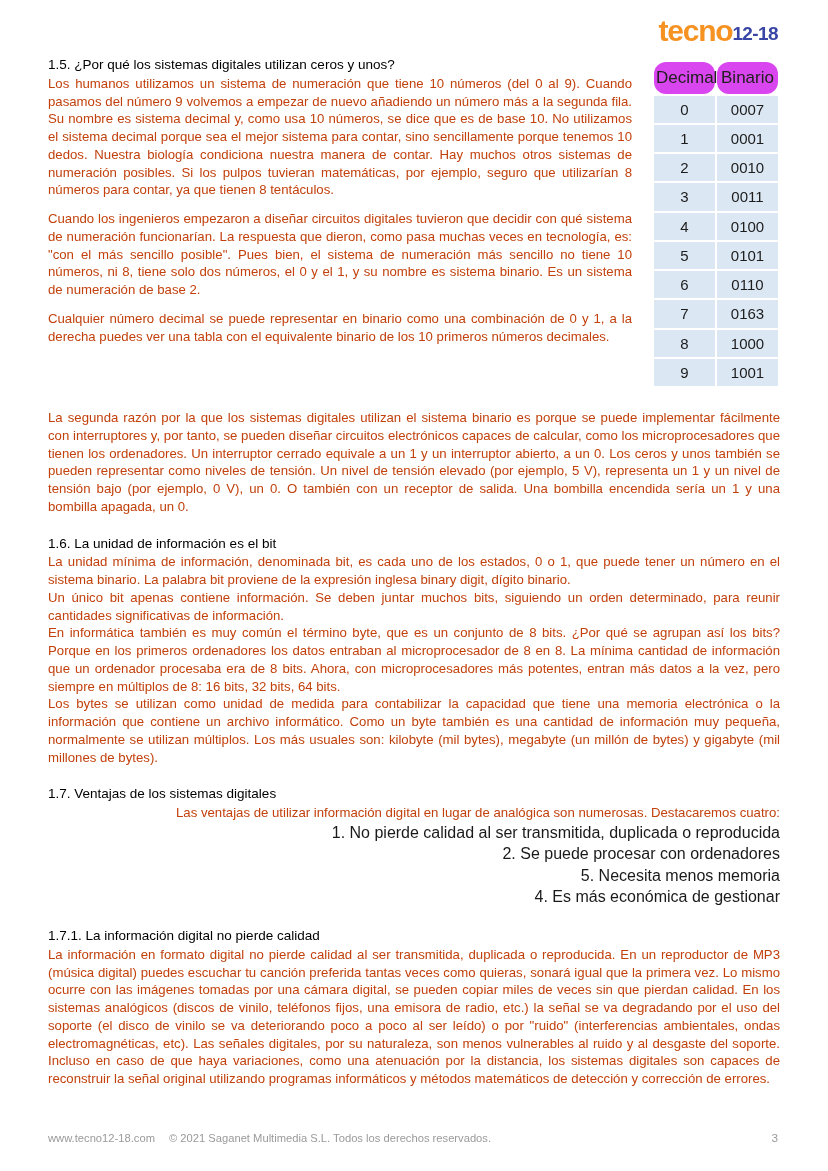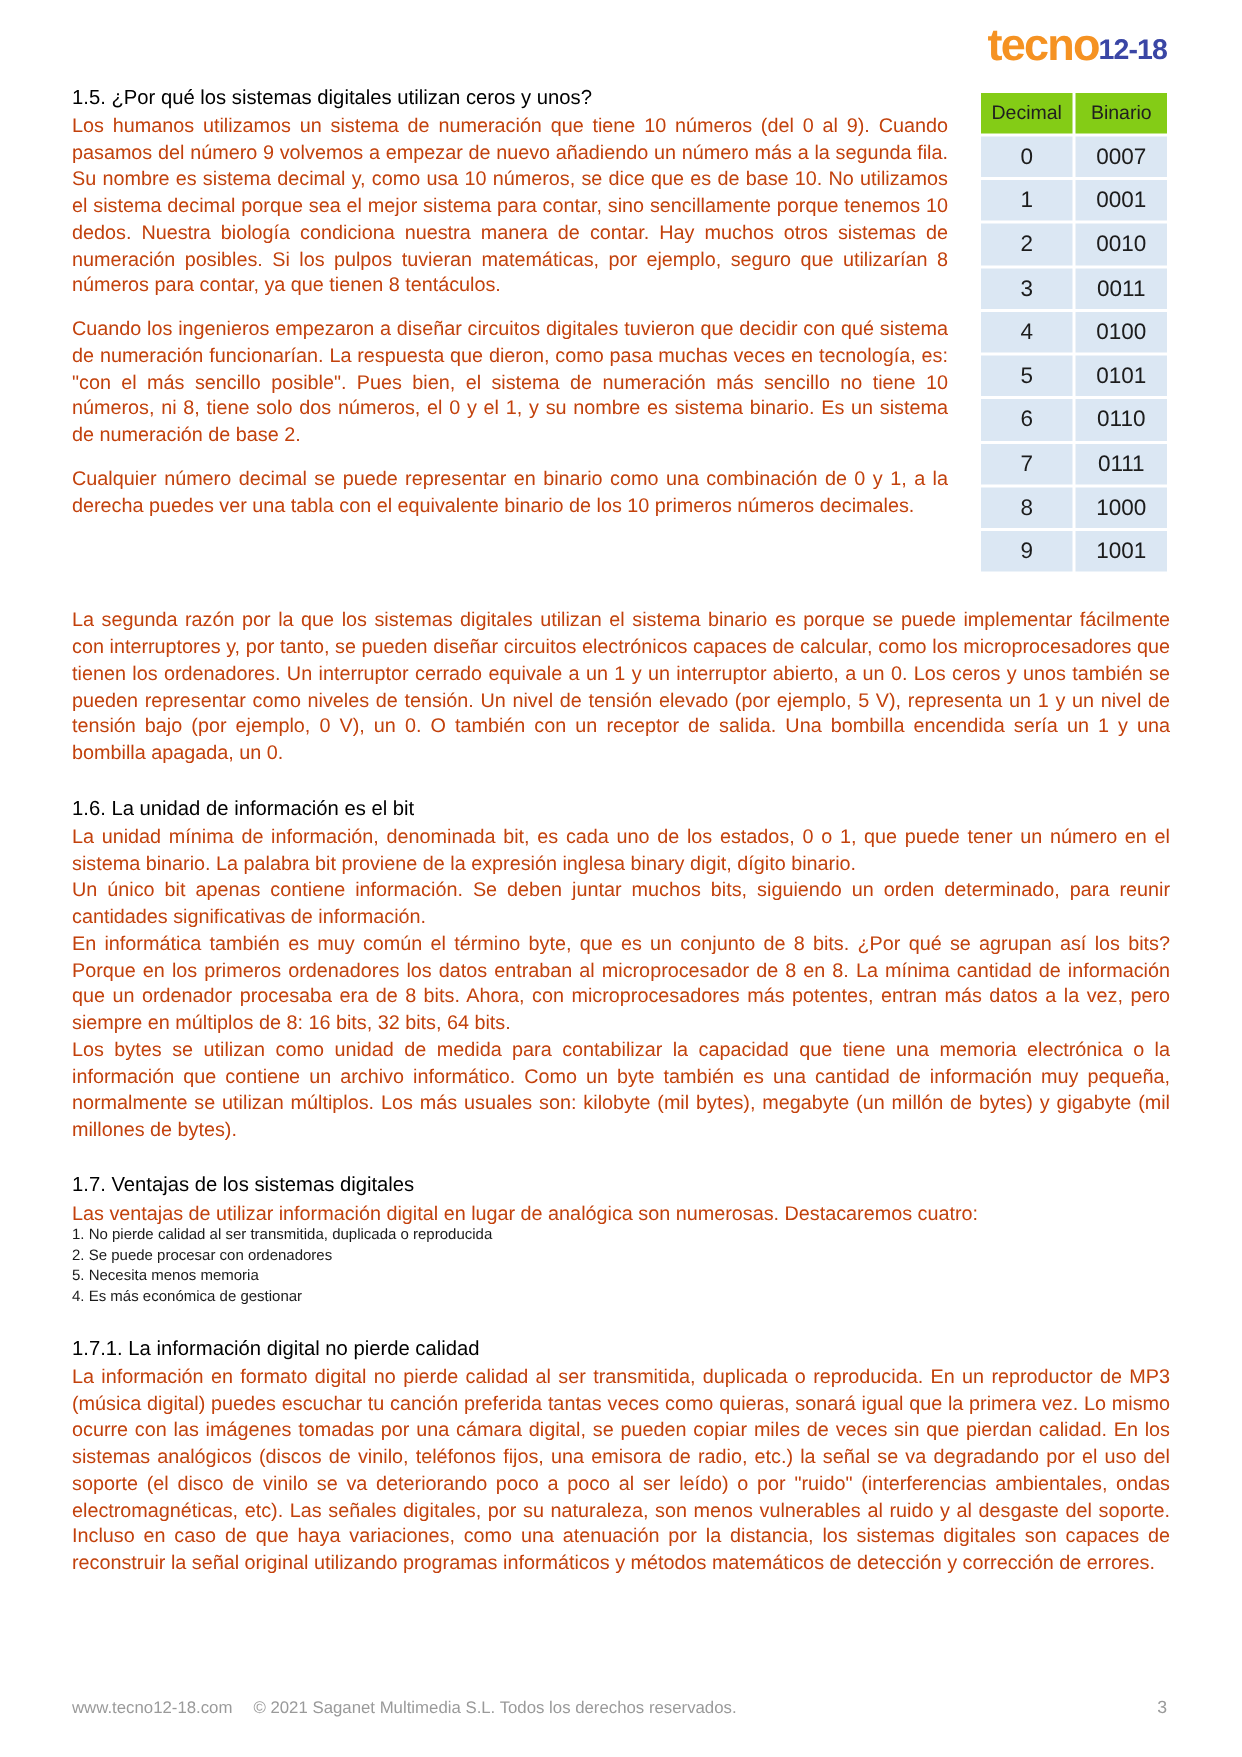--- a/index.html
+++ b/index.html
@@ -62,21 +62,21 @@
     color: #000;
   }
 
   p.para {
     font-size: 13.2px;
     line-height: 1.345;
     margin: 0;
     text-align: justify;
     color: #c2410c;
   }
-  p.para.nojustify { text-align: left; }
+  p.para.nojustify { text-align: right; }
 
   .spacer-sm { height: 11px; }
   .spacer-md { height: 15px; }
   .spacer-lg { height: 19px; }
 
   
   .table-float {
     float: right;
     margin: 4px 0 6px 20px;
     width: 128px;
@@ -92,45 +92,47 @@
   table.bin th,
   table.bin td {
     font-size: 13px;
     text-align: center;
     padding: 5px 2px 5px 2px;
     color: #1c1c1c;
     font-weight: normal;
     line-height: 1.15;
   }
   table.bin th {
-    background: #84cc16;
-    font-size: 13px;
+    background: #d946ef;
+    font-size: 17px;
     font-weight: normal;
     color: #20201f;
     padding: 6px 2px;
+    border-radius: 12px;
   }
   table.bin td {
     background: #dbe7f3;
     font-size: 15px;
   }
   table.bin td.dec { width: 52px; }
   table.bin td.bin { width: 66px; }
 
   .clearfix::after { content: ""; display: block; clear: both; }
 
   
   ol.adv, .adv-list {
     margin: 0;
     padding: 0;
     list-style: none;
   }
   .adv-list li {
-    font-size: 10px;
+    font-size: 16px;
     line-height: 1.345;
     margin: 0;
+    text-align: right;
   }
 
   
   .footer {
     position: absolute;
     left: 48px;
     right: 48px;
     bottom: 26px;
     display: flex;
     align-items: baseline;
@@ -184,21 +186,21 @@
           <tr>
             <td class="dec">5</td>
             <td class="bin">0101</td>
           </tr>
           <tr>
             <td class="dec">6</td>
             <td class="bin">0110</td>
           </tr>
           <tr>
             <td class="dec">7</td>
-            <td class="bin">0111</td>
+            <td class="bin">0163</td>
           </tr>
           <tr>
             <td class="dec">8</td>
             <td class="bin">1000</td>
           </tr>
           <tr>
             <td class="dec">9</td>
             <td class="bin">1001</td>
           </tr>
         </tbody>

